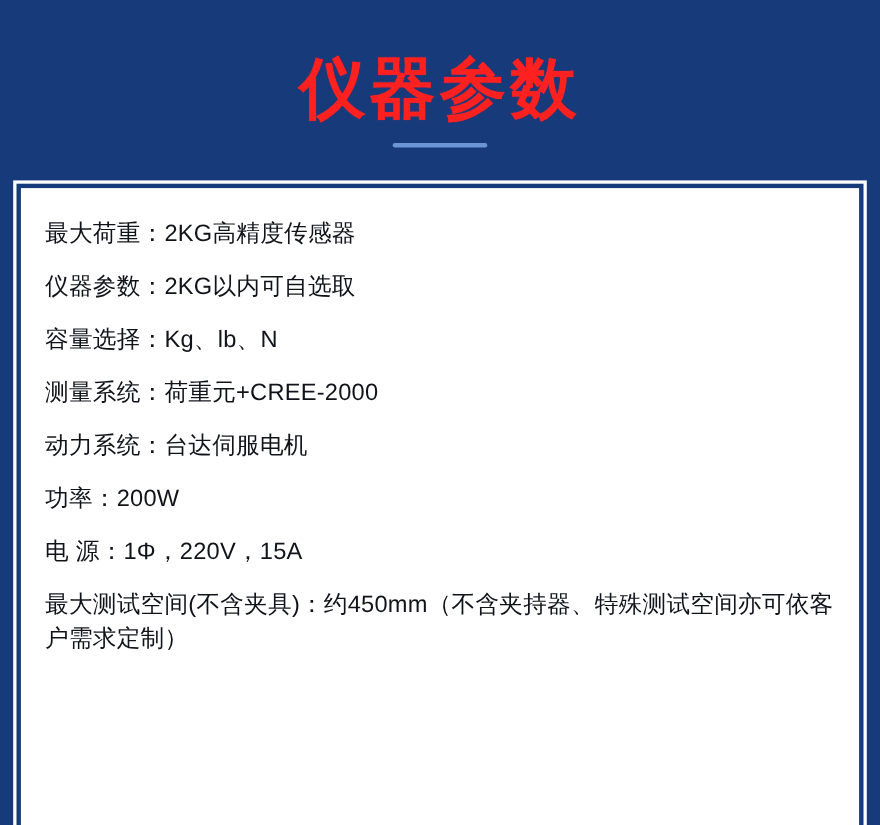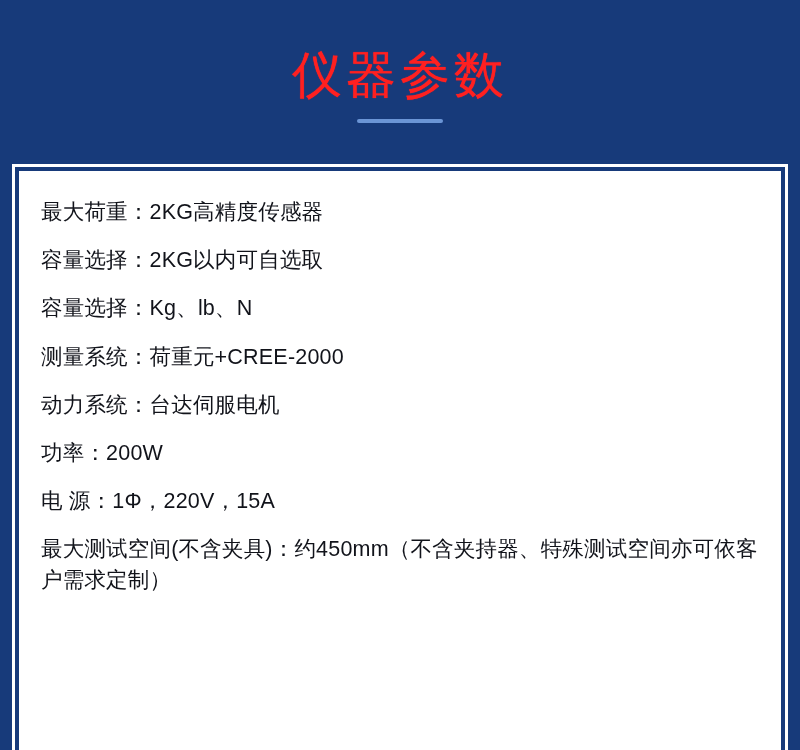--- a/index.html
+++ b/index.html
@@ -18,22 +18,22 @@
     width: 800px;
     height: 750px;
     background: #173a7a;
     box-sizing: border-box;
   }
   .title-area {
     text-align: center;
     padding-top: 48px;
   }
   .title {
-    font-size: 50px;
-    font-weight: normal;
+    font-size: 60px;
+    font-weight: bold;
     color: #ff2020;
     letter-spacing: 4px;
     line-height: 1.1;
     text-shadow: 0 0 1px #ff2020;
     text-align: center;
   }
   .title-underline {
     width: 86px;
     height: 4px;
     background: #6b95d6;
@@ -83,21 +83,21 @@
 
   <div class="title-area">
     <div class="title">仪器参数</div>
     <div class="title-underline"></div>
   </div>
 
   <div class="panel-outer">
     <div class="panel-inner">
       <ul class="spec-list">
         <li class="spec-item">最大荷重：2KG高精度传感器</li>
-        <li class="spec-item">容量选择：2KG以内可自选取</li>
+        <li class="spec-item">仪器参数：2KG以内可自选取</li>
         <li class="spec-item">容量选择：Kg、lb、N</li>
         <li class="spec-item">测量系统：荷重元+CREE-2000</li>
         <li class="spec-item">动力系统：台达伺服电机</li>
         <li class="spec-item">功率：200W</li>
         <li class="spec-item">电 源：1Φ，220V，15A</li>
         <li class="spec-item wrap">最大测试空间(不含夹具)：约450mm（不含夹持器、特殊测试空间亦可依客户需求定制）</li>
       </ul>
     </div>
   </div>
 

